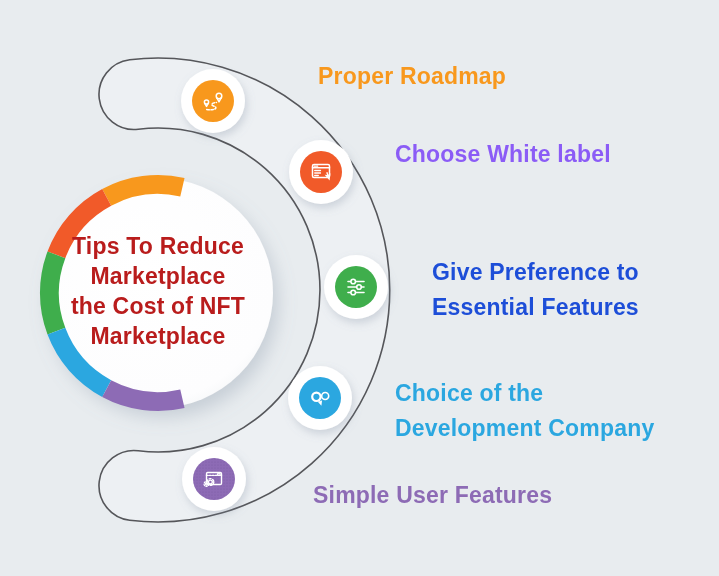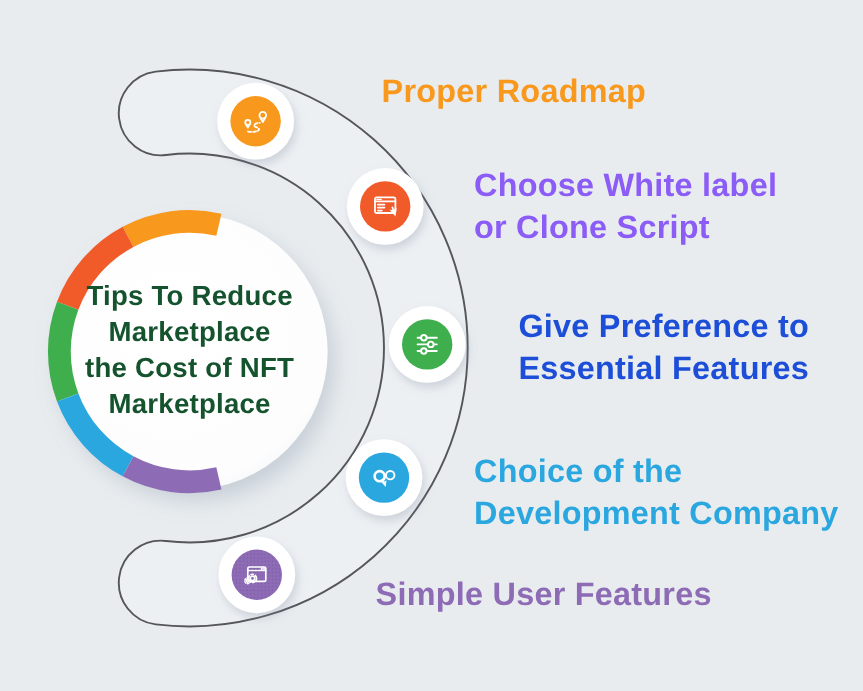--- a/index.html
+++ b/index.html
@@ -11,21 +11,21 @@
   }
   .stage{position:absolute;inset:0;}
   svg.scene{position:absolute;left:0;top:0;}
   .center-title{
     position:absolute;left:46px;top:231px;width:224px;
     text-align:center;font-size:23px;font-weight:700;line-height:30px;
     letter-spacing:.2px;color:#54575C;
   }
   .center-title span{display:block;}
   .item-label{
-    position:absolute;font-size:27px;font-weight:700;line-height:35px;
+    position:absolute;font-size:23px;font-weight:700;line-height:35px;
     letter-spacing:.2px;white-space:nowrap;
   }
   .item-label span{display:block;}
   .lbl-0{left:318px;top:59px;}
   .lbl-1{left:395px;top:137px;}
   .lbl-2{left:432px;top:255px;}
   .lbl-3{left:395px;top:376px;}
   .lbl-4{left:313px;top:478px;}
 </style>
 </head>
@@ -121,34 +121,33 @@
         <path d="M-7.5 -3.6 H7.5" stroke-dasharray="1.6 1.3"></path>
         <rect x="3.8" y="-5.6" width="2.4" height="1.6" stroke-width="1"></rect>
         <circle cx="-3.6" cy="3" r="3.4" stroke-dasharray="1.8 1.8"></circle>
         <circle cx="-3.6" cy="3" r="1.9"></circle>
         <circle cx="-7.6" cy="5" r="2.4" stroke-dasharray="1.3 1.3" stroke-width="1.2"></circle>
         <circle cx="-7.6" cy="5" r="1.2" stroke-width="1.2"></circle>
       </g>
     </g>
   </svg>
 
-  <div class="center-title" style="color: #14532d;">
+  <div class="center-title" style="color: #b91c1c;">
     <span>Tips To Reduce</span>
     <span>Marketplace</span>
     <span>the Cost of NFT</span>
     <span>Marketplace</span>
   </div>
 
   <div class="item-label lbl-0" style="color: rgb(248, 152, 29);">
     <span>Proper Roadmap</span>
     <span></span>
   </div>
   <div class="item-label lbl-1" style="color: #8b5cf6;">
     <span>Choose White label</span>
-    <span>or Clone Script</span>
   </div>
   <div class="item-label lbl-2" style="color: #1d4ed8;">
     <span>Give Preference to</span>
     <span>Essential Features</span>
   </div>
   <div class="item-label lbl-3" style="color: rgb(43, 167, 224);">
     <span>Choice of the</span>
     <span>Development Company</span>
   </div>
   <div class="item-label lbl-4" style="color: rgb(141, 107, 181);">

